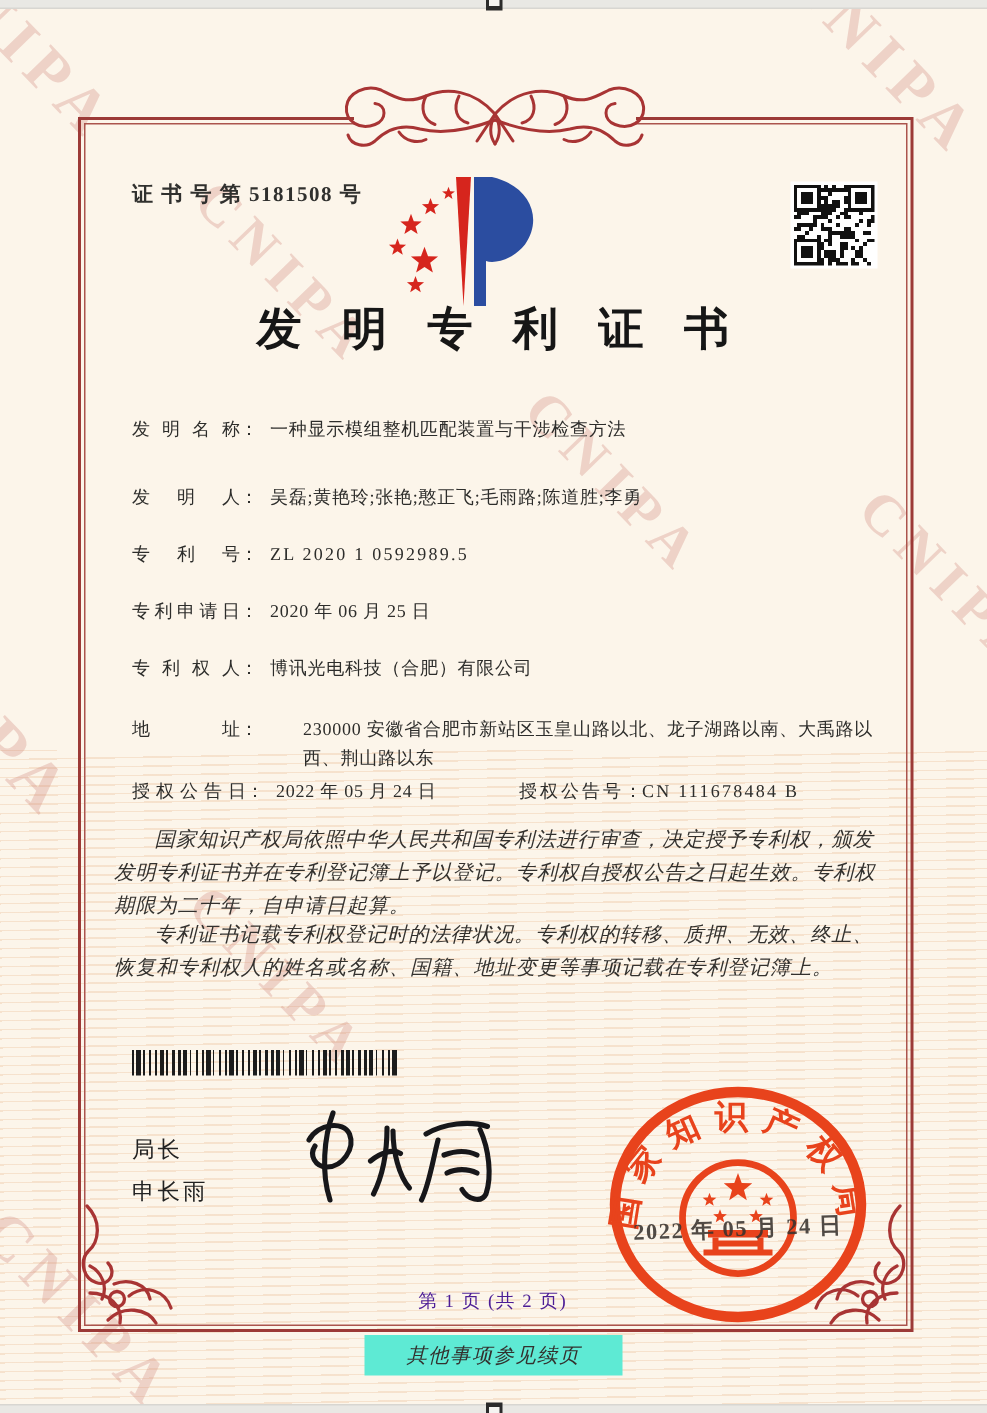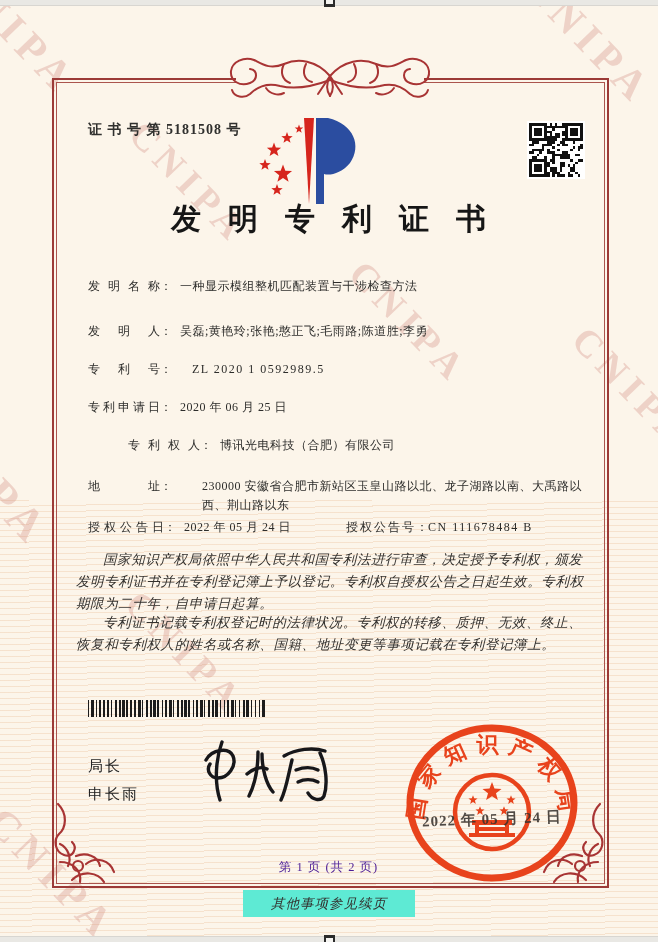--- a/index.html
+++ b/index.html
@@ -270,26 +270,26 @@
 
   <div class="title">发明专利证书</div>
 
   <div class="row" style="top:277px;">
     <span class="lab">发明名称</span><span class="col">：</span><span class="val">一种显示模组整机匹配装置与干涉检查方法</span>
   </div>
   <div class="row" style="top:322px;">
     <span class="lab">发明人</span><span class="col">：</span><span class="val">吴磊;黄艳玲;张艳;憨正飞;毛雨路;陈道胜;李勇</span>
   </div>
   <div class="row" style="top:360px;">
-    <span class="lab">专利号</span><span class="col">：</span><span class="val" style="letter-spacing:1.5px;margin-left:12px;">ZL 2020 1 0592989.5</span>
+    <span class="lab">专利号</span><span class="col">：</span><span class="val" style="letter-spacing:1.5px;">ZL 2020 1 0592989.5</span>
   </div>
   <div class="row" style="top:398px;">
     <span class="lab">专利申请日</span><span class="col">：</span><span class="val">2020 年 06 月 25 日</span>
   </div>
-  <div class="row" style="top:436px;margin-left:40px;">
+  <div class="row" style="top:436px;">
     <span class="lab">专利权人</span><span class="col">：</span><span class="val">博讯光电科技（合肥）有限公司</span>
   </div>
   <div class="row" style="top:477px;">
     <span class="lab">地址</span><span class="col">：</span><span class="val wrap">230000 安徽省合肥市新站区玉皇山路以北、龙子湖路以南、大禹路以西、荆山路以东</span>
   </div>
   <div class="row" style="top:518px;width:520px;">
     <span class="lab" style="width:76px;">授权公告日</span><span class="col">：</span><span class="val">2022 年 05 月 24 日</span>
     <span class="pair2">
       <span class="lab2">授权公告号</span><span>：</span><span class="val" style="letter-spacing:1.5px;">CN 111678484 B</span>
     </span>

